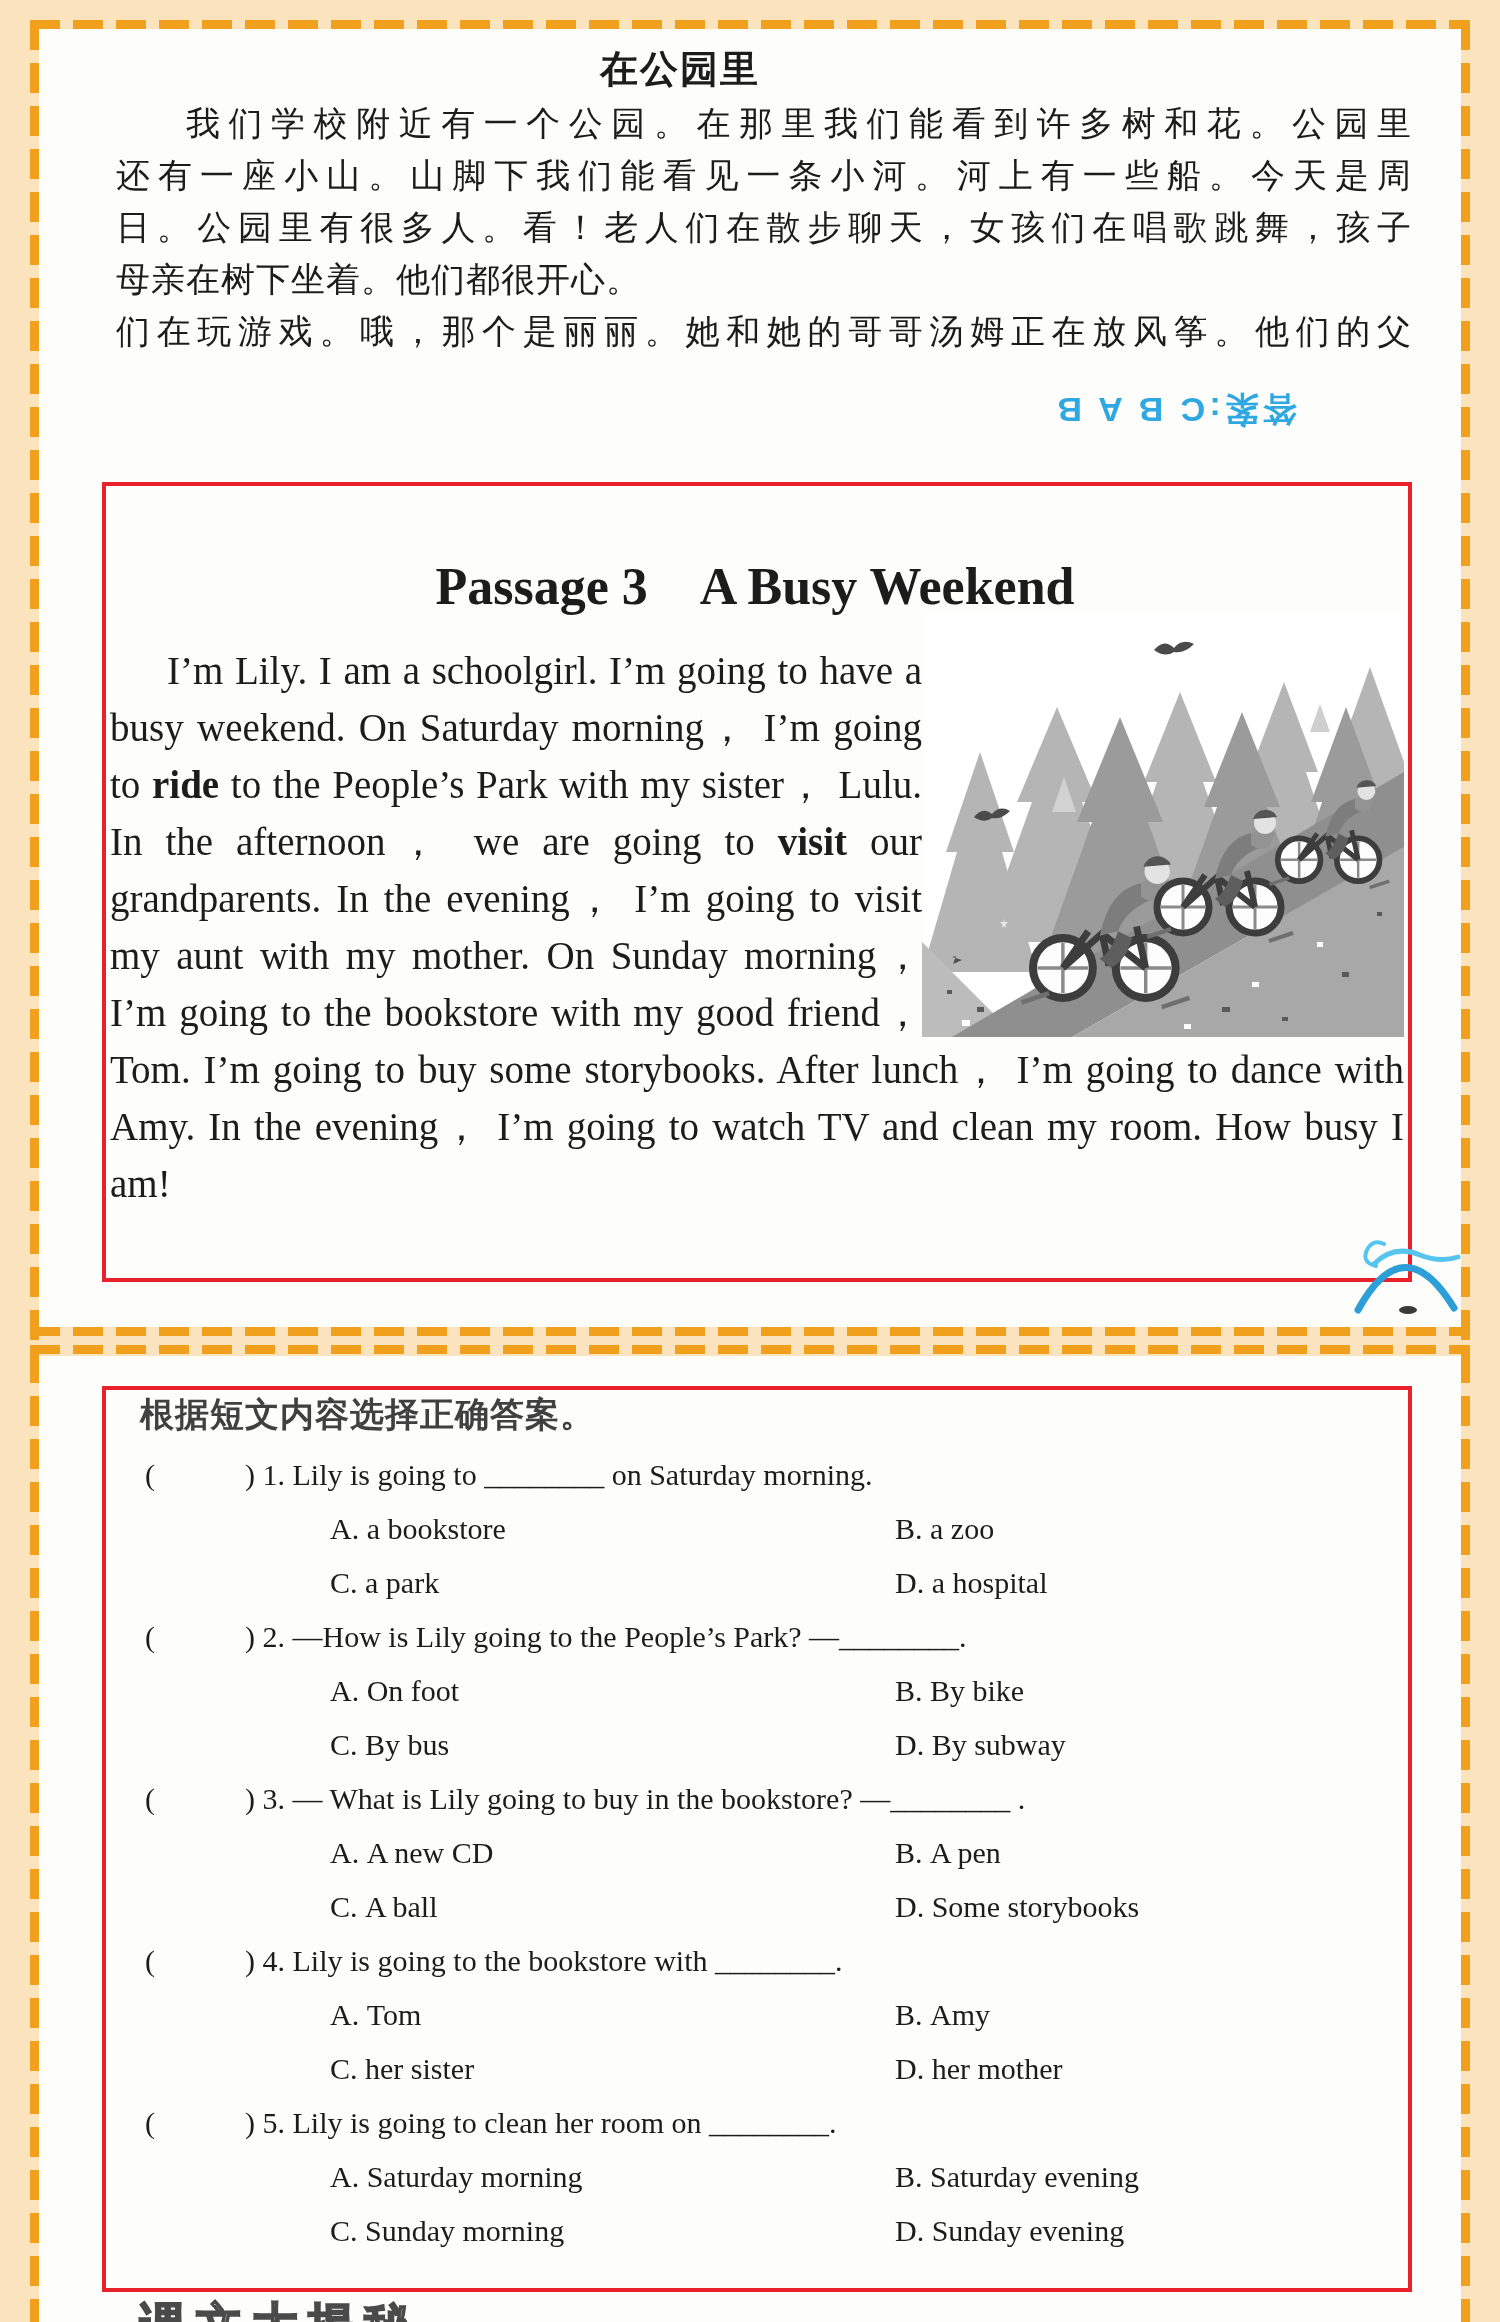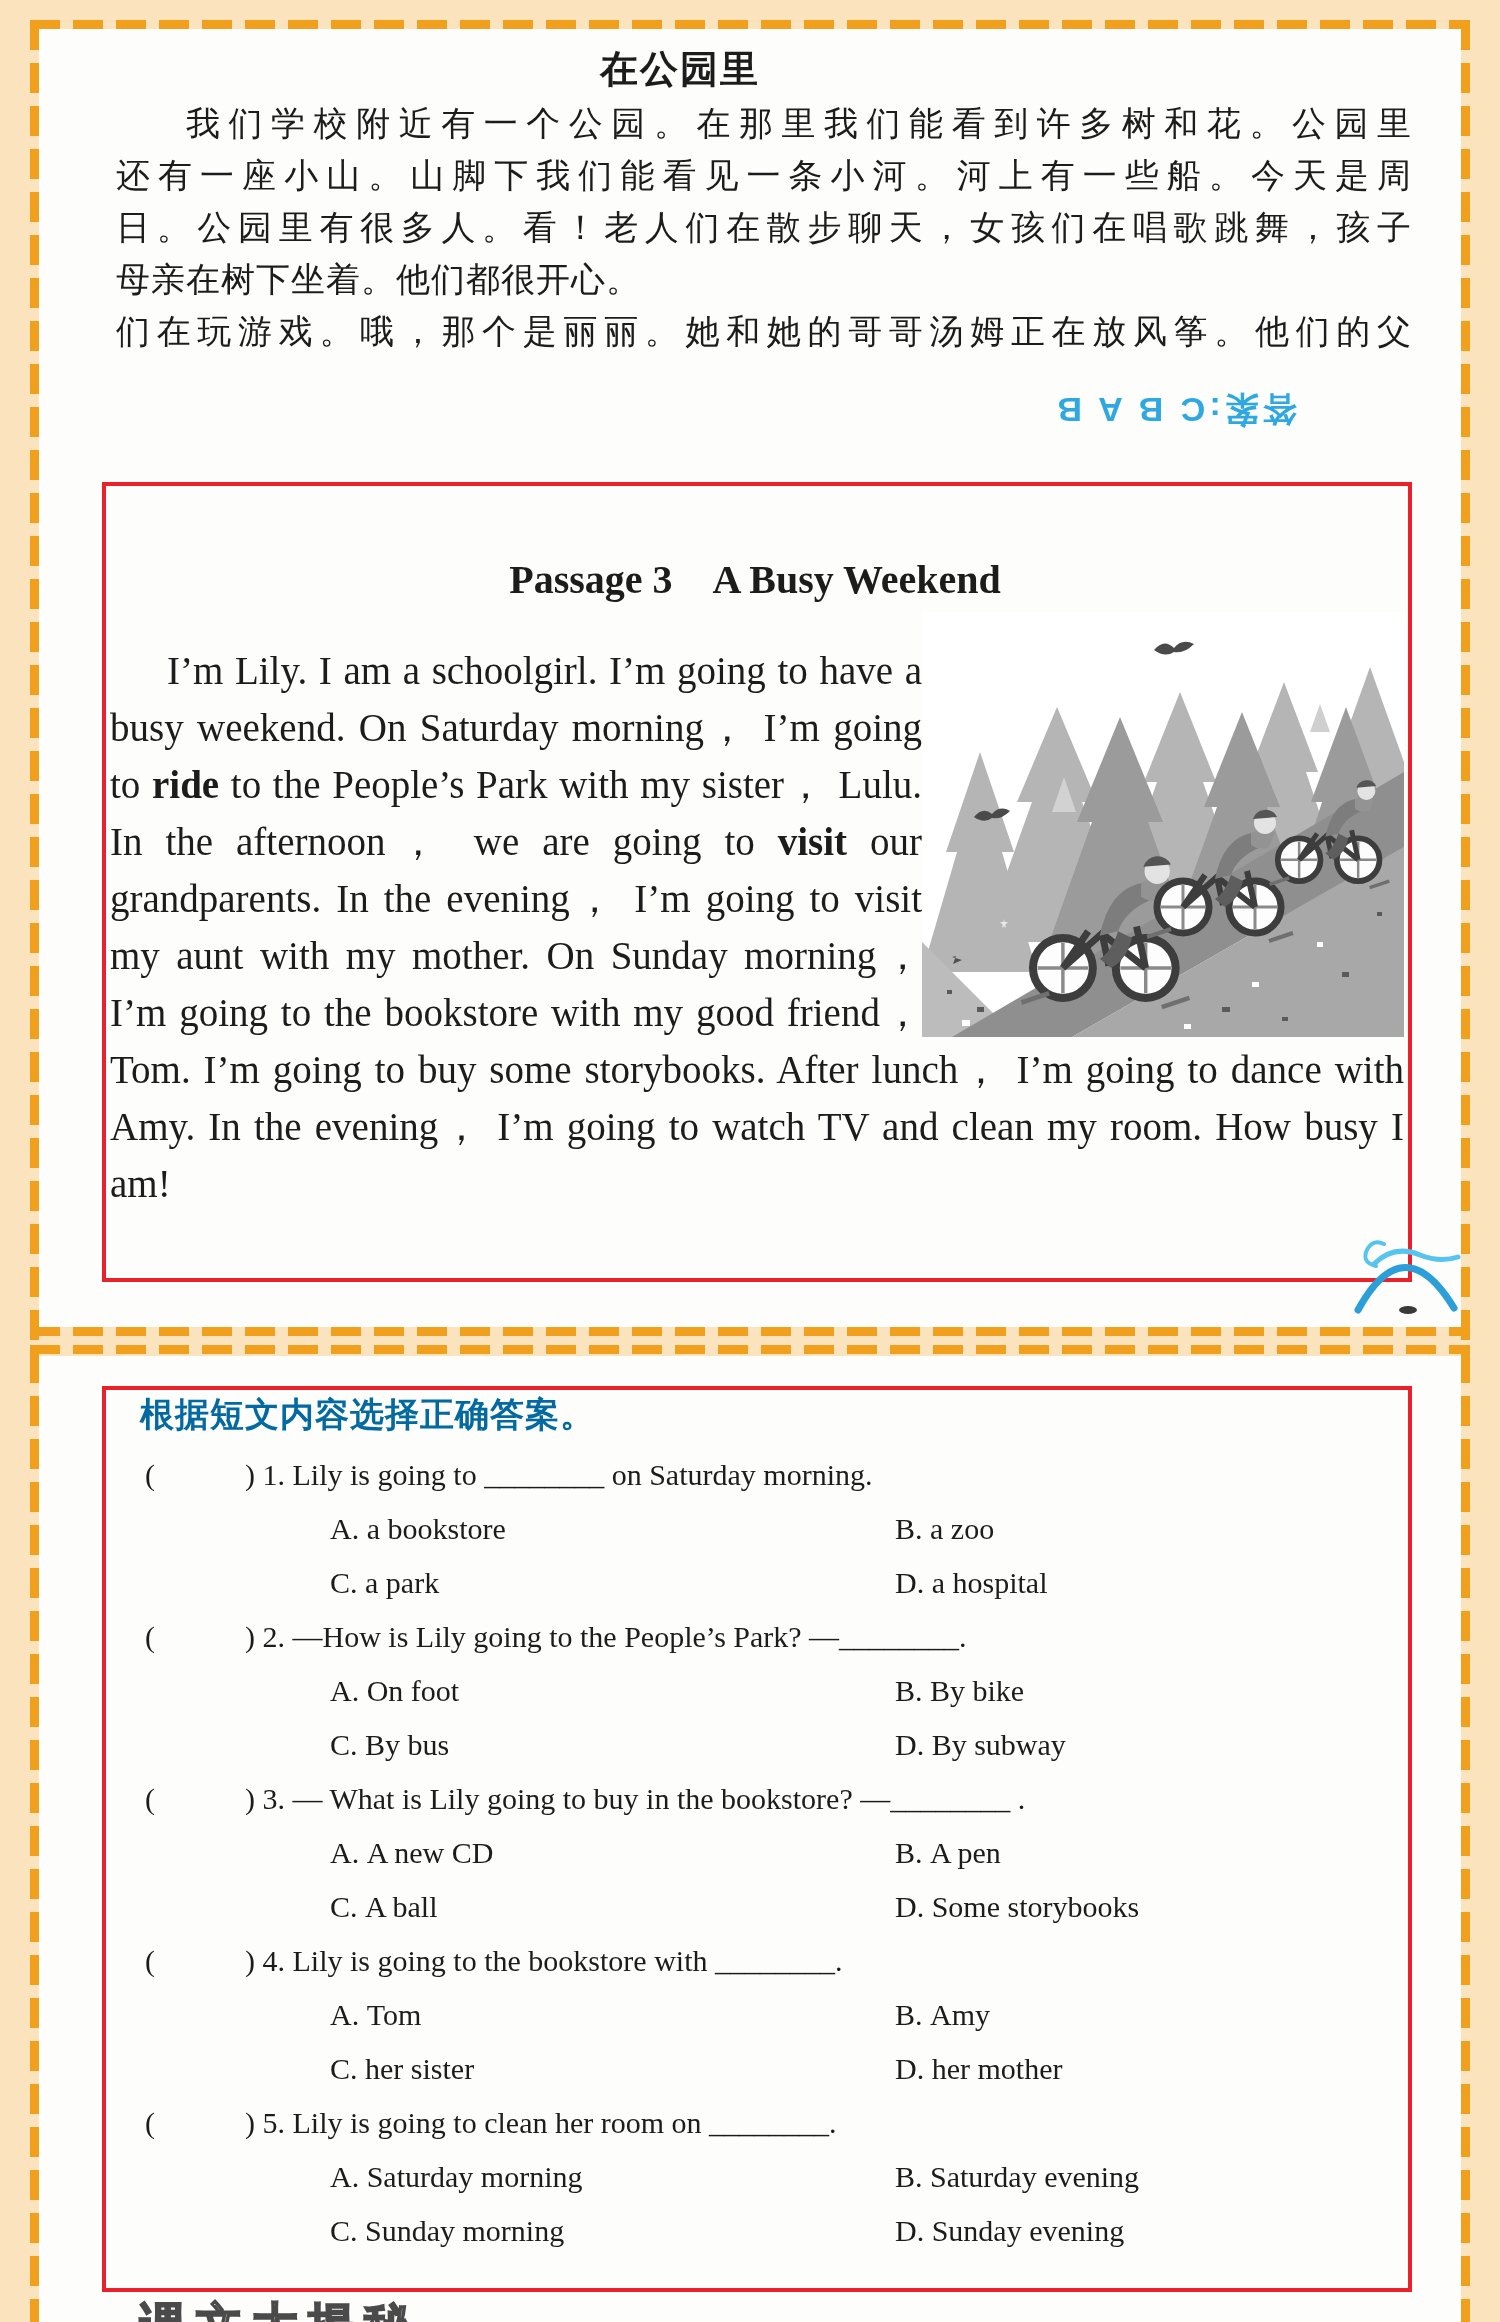--- a/index.html
+++ b/index.html
@@ -18,26 +18,26 @@
   .cn-title{left:0;top:44px;width:1360px;text-align:center;font-size:38px;font-weight:bold;letter-spacing:2px;}
   .cn-para{left:100px;top:98px;width:1312px;font-size:34px;}
   .cn-line{height:52px;line-height:52px;text-align:justify;text-align-last:justify;white-space:nowrap;letter-spacing:1px;margin-left:16px;}
   .cn-line.indent{text-indent:70px;}
   .cn-line.last{text-align-last:left;}
   .answer-key{left:980px;top:386px;width:390px;text-align:center;
     transform:rotate(180deg);font-size:34px;font-weight:bold;color:#2fa8e1;
     letter-spacing:4px;font-family:"Liberation Sans","DejaVu Sans",sans-serif;}
   
   .redbox{border:4px solid #e8212b;background:transparent;}
-  .p-title{left:102px;top:552px;width:1306px;text-align:center;font-size:40px;font-weight:bold;}
+  .p-title{left:102px;top:552px;width:1306px;text-align:center;font-size:52px;font-weight:bold;}
   .p-body{left:110px;top:642px;width:1294px;font-size:39px;line-height:57px;text-align:justify;text-indent:57px;}
   .p-body b{font-weight:bold;}
   .pic{float:right;width:482px;height:425px;margin:-30px 0 0 18px;shape-outside:border-box;}
   
-  .q-head{left:140px;top:1392px;font-size:34px;font-weight:bold;color:#0369a1;
+  .q-head{left:140px;top:1392px;font-size:34px;font-weight:bold;color:#404040;
     font-family:"Liberation Sans","DejaVu Sans",sans-serif;letter-spacing:1px;}
   #questions{left:145px;top:1448px;width:1262px;font-size:30px;}
   .q-row{position:relative;height:54px;line-height:54px;white-space:nowrap;}
   .paren{white-space:pre;}
   .opt-left{position:absolute;left:185px;}
   .opt-right{position:absolute;left:750px;}
   .footer-cut{left:140px;top:2294px;font-size:46px;font-weight:bold;color:#ffffff;
     -webkit-text-stroke:2px #4a4a4a;letter-spacing:10px;
     font-family:"Liberation Sans","DejaVu Sans",sans-serif;}
   .swirl{left:1346px;top:1234px;}

